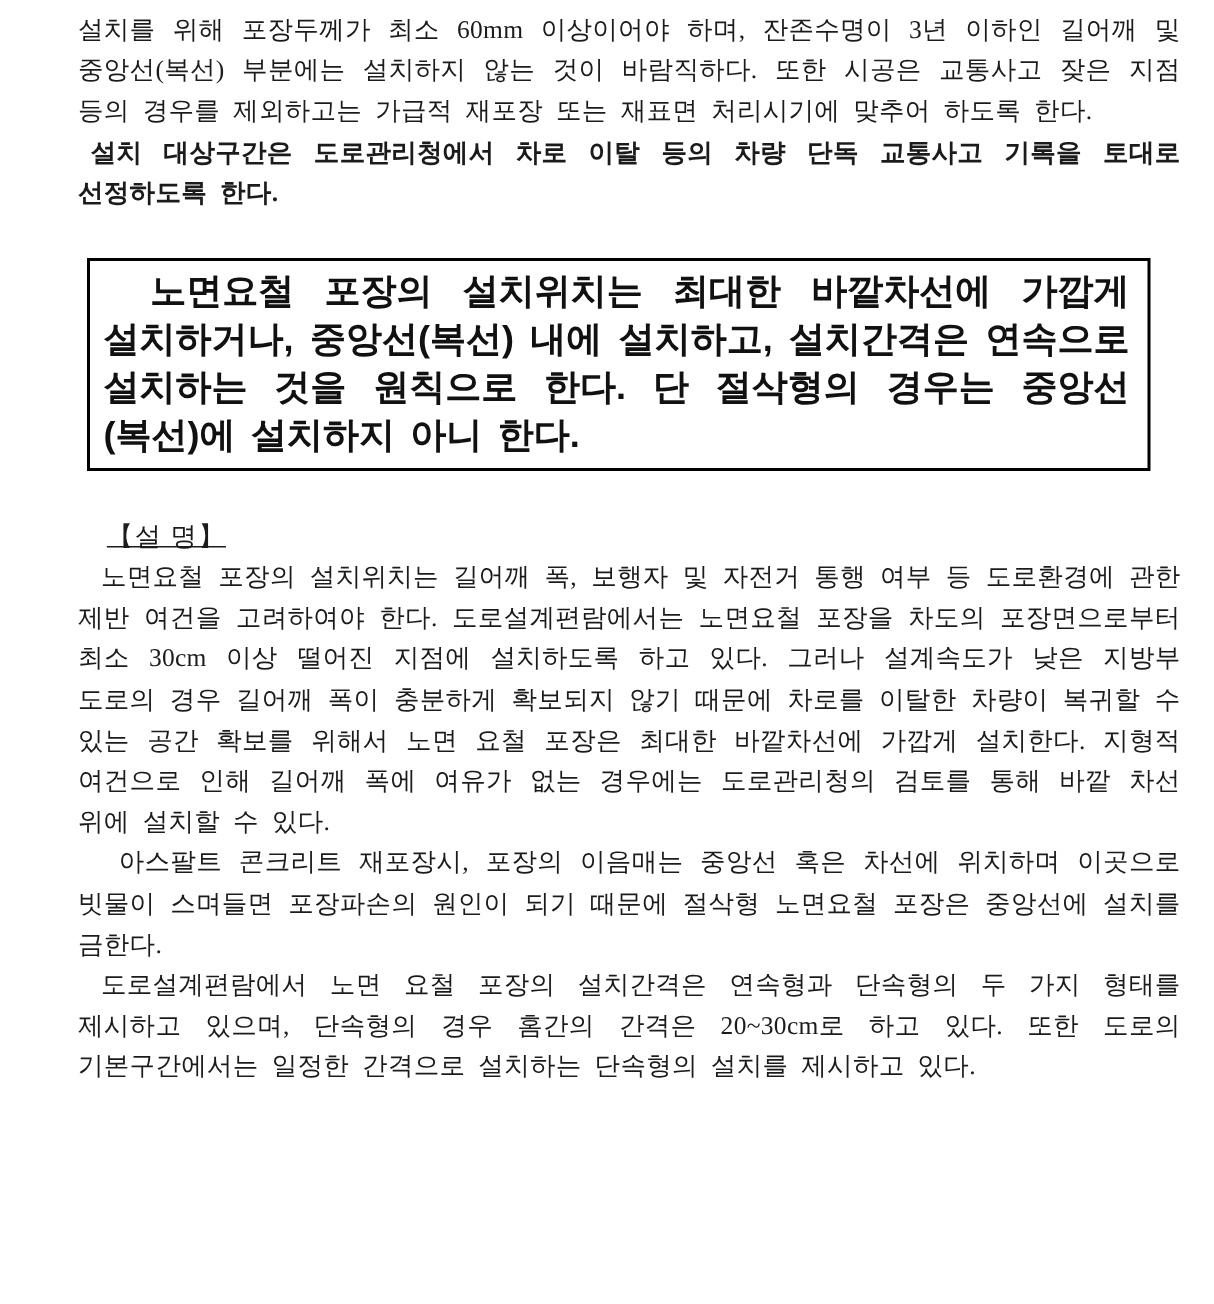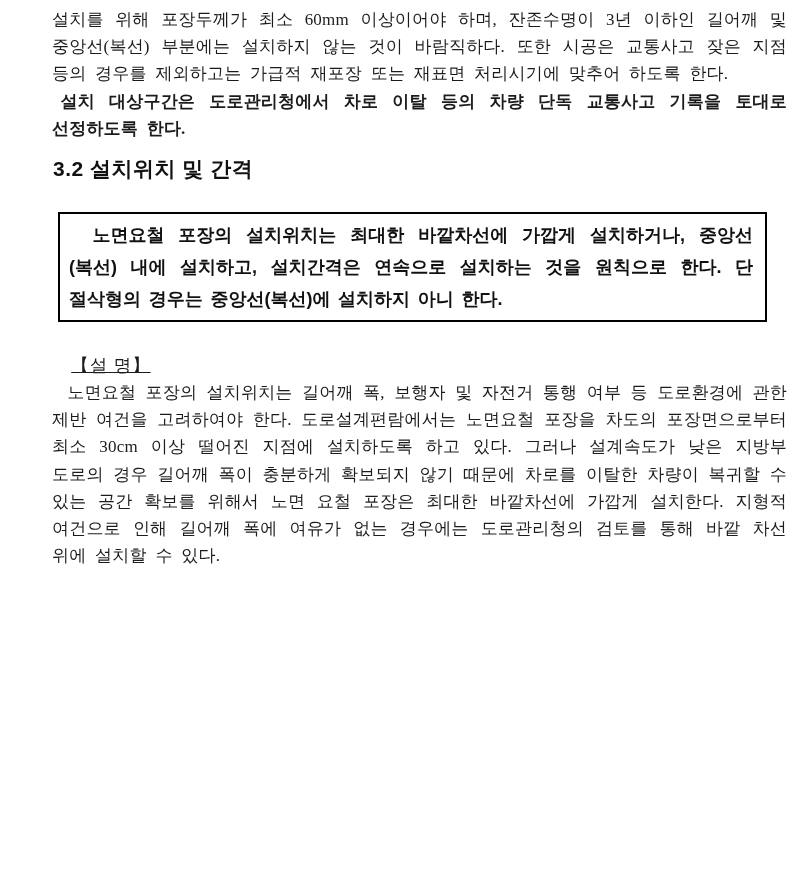--- a/index.html
+++ b/index.html
@@ -45,21 +45,21 @@
   .provision-box {
     margin: 30px 20px 0 6px;
     border: 2px solid #000000;
     padding: 5px 12px 5px 9px;
     background: #ffffff;
   }
   .provision-box p {
     margin: 0;
     font-family: "Liberation Sans", "DejaVu Sans", sans-serif;
     font-weight: 700;
-    font-size: 18px;
+    font-size: 24px;
     line-height: 32px;
     text-align: justify;
     word-break: keep-all;
     word-spacing: 0.15em;
     text-indent: 1.3em;
     color: #111111;
   }
   p.explanation-label {
     margin: 30px 0 0 0;
     font-size: 17.5px;
@@ -71,26 +71,27 @@
 </style>
 </head>
 <body>
 
 <div class="page">
 
   <p class="body-text">설치를 위해 포장두께가 최소 60mm 이상이어야 하며, 잔존수명이 3년 이하인 길어깨 및 중앙선(복선) 부분에는 설치하지 않는 것이 바람직하다. 또한 시공은 교통사고 잦은 지점 등의 경우를 제외하고는 가급적 재포장 또는 재표면 처리시기에 맞추어 하도록 한다.</p>
 
   <p class="body-text indent-sm">설치 대상구간은 도로관리청에서 차로 이탈 등의 차량 단독 교통사고 기록을 토대로 선정하도록 한다.</p>
 
-  <h2 class="section-heading">3.2 설치위치 및 간격</h2>
 
   <div class="provision-box">
     <p>노면요철 포장의 설치위치는 최대한 바깥차선에 가깝게 설치하거나, 중앙선(복선) 내에 설치하고, 설치간격은 연속으로 설치하는 것을 원칙으로 한다. 단 절삭형의 경우는 중앙선(복선)에 설치하지 아니 한다.</p>
   </div>
 
   <p class="explanation-label">【설 명】</p>
 
   <p class="body-text indent-md">노면요철 포장의 설치위치는 길어깨 폭, 보행자 및 자전거 통행 여부 등 도로환경에 관한 제반 여건을 고려하여야 한다. 도로설계편람에서는 노면요철 포장을 차도의 포장면으로부터 최소 30cm 이상 떨어진 지점에 설치하도록 하고 있다. 그러나 설계속도가 낮은 지방부 도로의 경우 길어깨 폭이 충분하게 확보되지 않기 때문에 차로를 이탈한 차량이 복귀할 수 있는 공간 확보를 위해서 노면 요철 포장은 최대한 바깥차선에 가깝게 설치한다. 지형적 여건으로 인해 길어깨 폭에 여유가 없는 경우에는 도로관리청의 검토를 통해 바깥 차선 위에 설치할 수 있다.</p>
 
+  <p class="body-text indent-lg">아스팔트 콘크리트 재포장시, 포장의 이음매는 중앙선 혹은 차선에 위치하며 이곳으로 빗물이 스며들면 포장파손의 원인이 되기 때문에 절삭형 노면요철 포장은 중앙선에 설치를 금한다.</p>
 
+  <p class="body-text indent-md">도로설계편람에서 노면 요철 포장의 설치간격은 연속형과 단속형의 두 가지 형태를 제시하고 있으며, 단속형의 경우 홈간의 간격은 20~30cm로 하고 있다. 또한 도로의 기본구간에서는 일정한 간격으로 설치하는 단속형의 설치를 제시하고 있다.</p>
 
 
 </div>
 
 </body></html>

